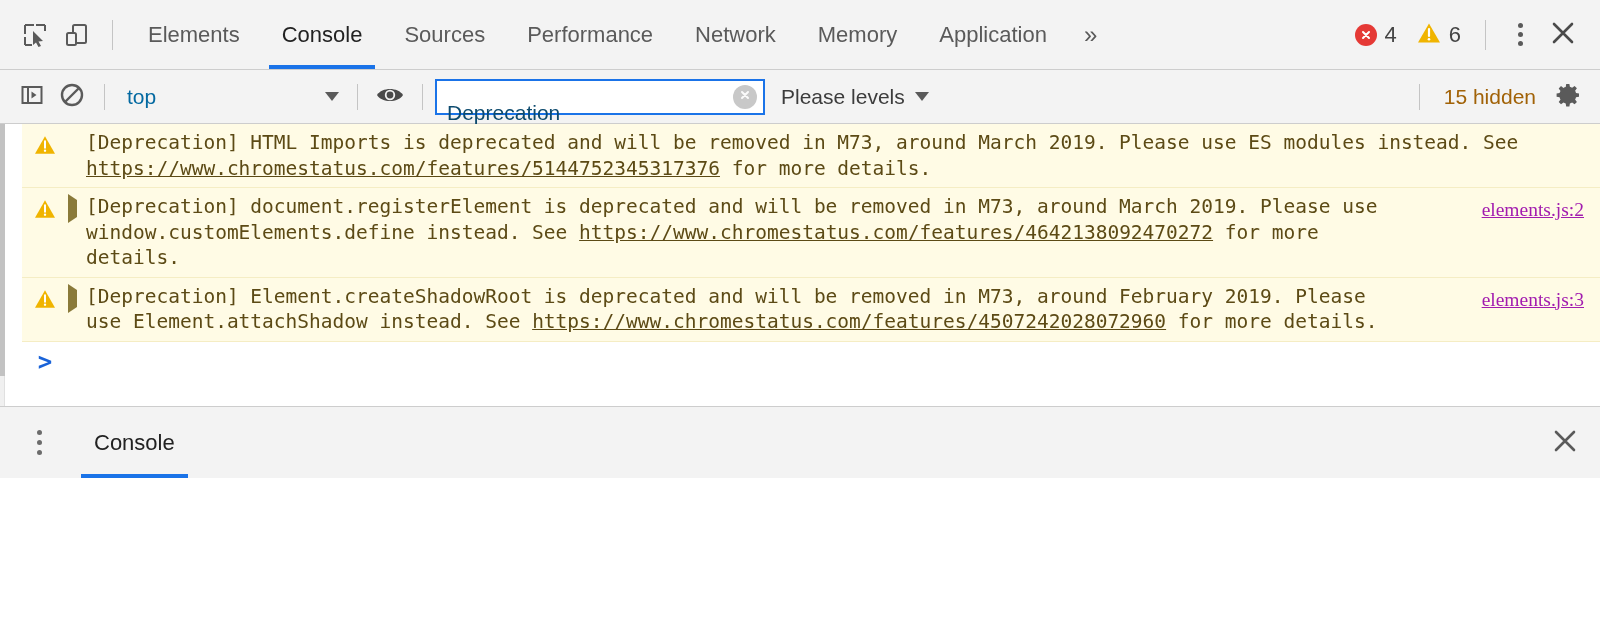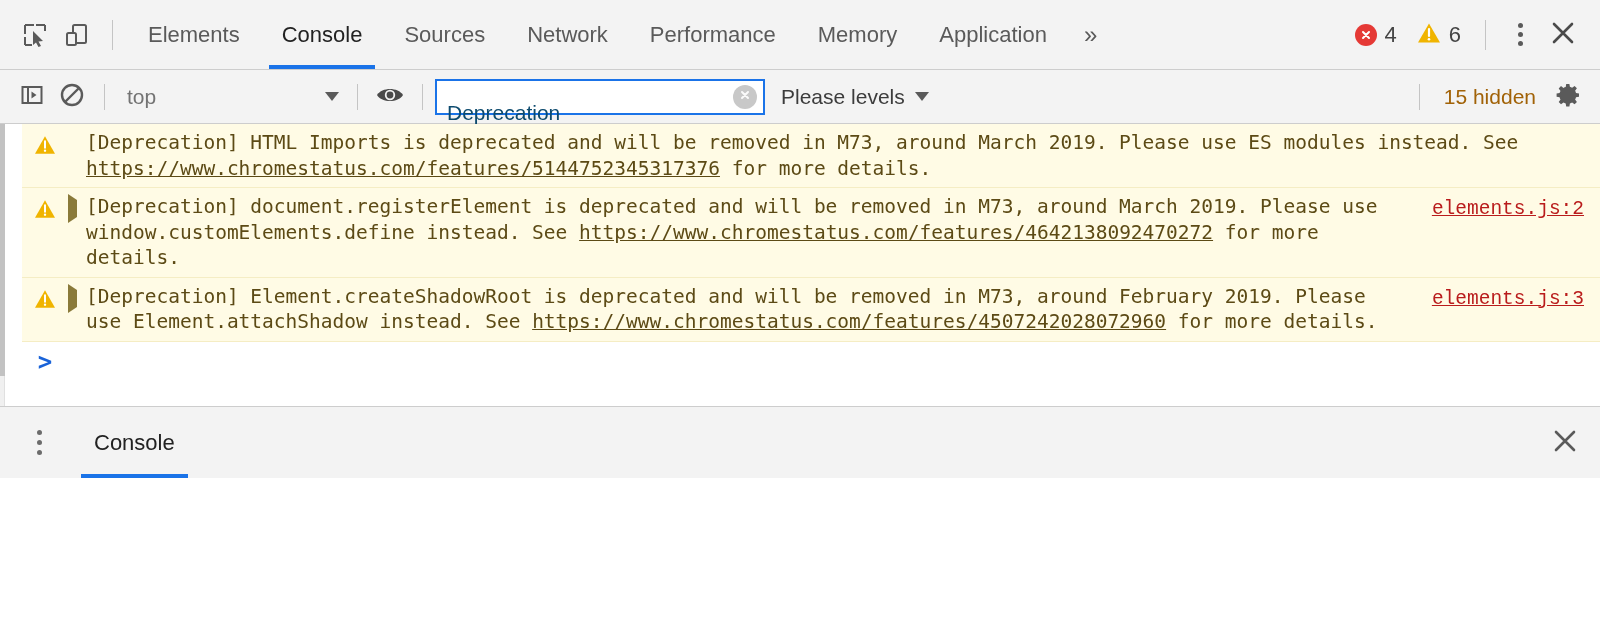--- a/index.html
+++ b/index.html
@@ -131,21 +131,21 @@
     margin: 0 12px; flex: none;
   }
   .ctx-select {
     display: flex; align-items: center;
     min-width: 228px;
     padding: 0 6px 0 10px;
     cursor: pointer;
     height: 36px;
   }
   .ctx-select .label {
-    font-size: 21px; color: #737373;
+    font-size: 21px; color: #0369a1;
     flex: 1;
   }
   .caret {
     width: 0; height: 0;
     border-left: 7px solid transparent;
     border-right: 7px solid transparent;
     border-top: 9px solid #5a5a5a;
     margin-left: 10px;
     flex: none;
   }
@@ -251,24 +251,24 @@
     letter-spacing: 0px;
   }
   .msg .text a {
     color: #5c4a15;
     text-decoration: underline;
     cursor: pointer;
   }
   .msg .source {
     position: absolute;
     right: 16px; top: 9px;
-    font-family: Liberation Mono, monospace;
+    font-family: Liberation Serif, serif;
     font-size: 19.5px;
     line-height: 25.5px;
-    color: #b91c1c;
+    color: #a21caf;
     text-decoration: underline;
     cursor: pointer;
     white-space: nowrap;
   }
   .msg.has-source .text { padding-right: 200px; }
 
   .prompt-row {
     display: flex;
     align-items: flex-start;
     padding: 8px 0 0 0;
@@ -370,24 +370,24 @@
       <div class="tab">
         <span>Elements</span>
       </div>
       <div class="tab active">
         <span>Console</span>
       </div>
       <div class="tab">
         <span>Sources</span>
       </div>
       <div class="tab">
+        <span>Performance</span>
+      </div>
+      <div class="tab">
         <span>Network</span>
-      </div>
-      <div class="tab">
-        <span>Performance</span>
       </div>
       <div class="tab">
         <span>Memory</span>
       </div>
       <div class="tab">
         <span>Application</span>
       </div>
       <div class="chevrons">
         <span>»</span>
       </div>

